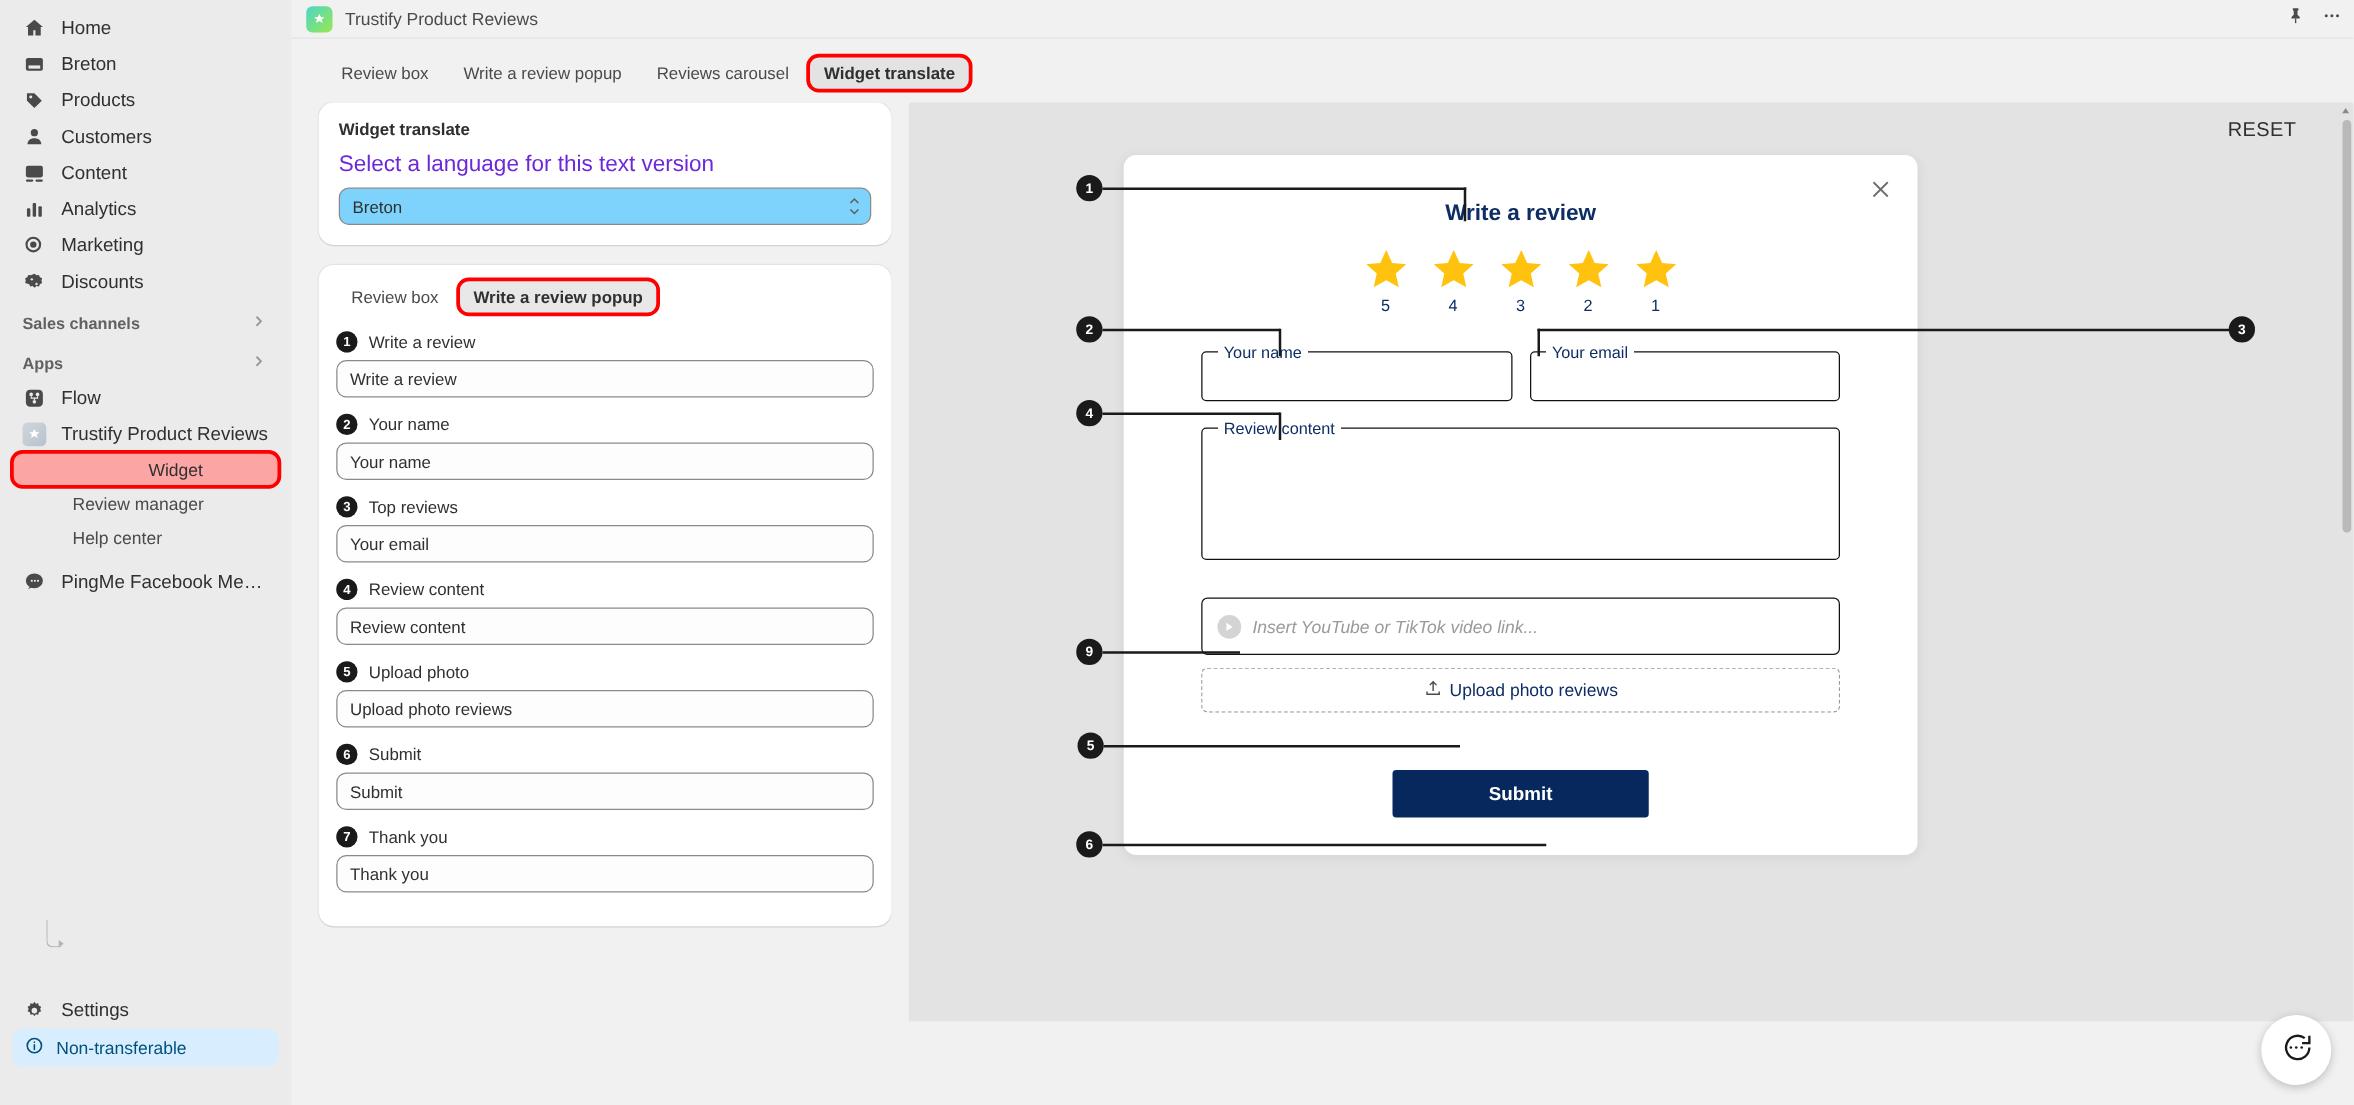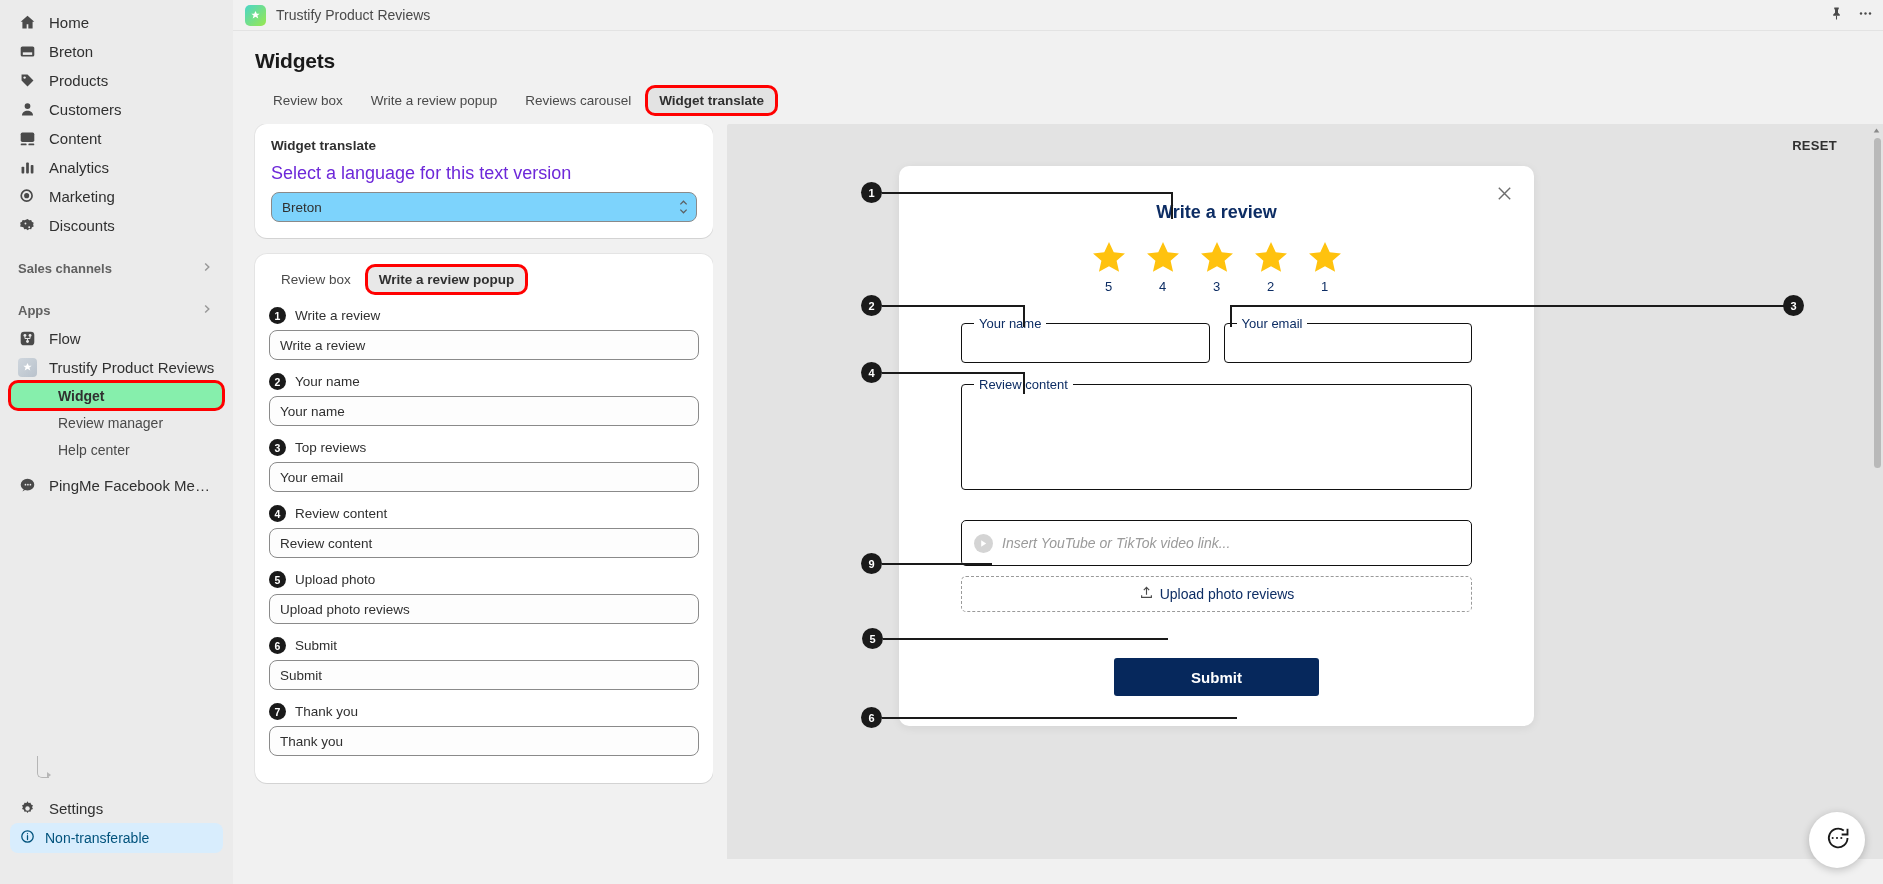--- a/index.html
+++ b/index.html
@@ -34,36 +34,37 @@
     display: inline-flex; align-items: center; justify-content: center;
     flex: 0 0 19px;
   }
   .nav-icon svg { display:block; }
   .nav-label { flex: 1 1 auto; overflow: hidden; text-overflow: ellipsis; }
   .chev { width: 14px; height: 14px; opacity: .6; }
   .section-head {
     display: flex; align-items: center; justify-content: space-between;
     font-size: 13px; font-weight: 700; color: #616161;
     padding: 0 8px; height: 28px;
-    margin-top: 14px;
+    margin-top: 4px;
     cursor: pointer;
   }
   .app-icon {
     width: 19px; height: 19px; border-radius: 4px;
     display: inline-flex; align-items: center; justify-content: center;
     font-size: 9px; color: #fff; flex: 0 0 19px;
   }
   .sub-item {
     font-size: 14px; color: #4a4a4a;
     height: 27px; display: flex; align-items: center;
     padding-left: 48px; border-radius: 8px; cursor: pointer;
   }
   .sub-item.active {
-    background: #86efac; color: #303030; font-weight: 700;
+    background: #fca5a5; color: #303030; font-weight: 400;
     box-shadow: inset 0 0 0 1px rgba(0,0,0,.04);
+    justify-content: center;
   }
   .redbox { outline: 3px solid #ff0000; outline-offset: -1px; }
   .sidebar-spacer { flex: 1 1 auto; }
   .bottom-nav { padding-bottom: 23px; }
   .banner {
     display:flex; align-items:center; gap:10px;
     background:#d8edfd; border-radius: 8px;
     height: 30px; padding: 0 10px;
     font-size: 14px; color:#00527c;
     margin-bottom: 8px;
@@ -160,21 +161,21 @@
   }
 
   
   .right-col {
     flex: 1 1 auto; margin-left: 14px; margin-right: 0;
     background:#e3e3e3; position: relative; overflow: hidden;
     border-top-left-radius: 2px;
   }
   .reset-btn {
     position:absolute; right: 46px; top: 14px;
-    font-size: 13px; font-weight: 700; color:#303030; letter-spacing:.3px;
+    font-size: 16px; font-weight: 400; color:#303030; letter-spacing:.3px;
     cursor:pointer;
   }
   .popup {
     position:absolute; left: 172px; top: 42px;
     width: 635px; height: 560px;
     background:#fff; border-radius: 10px;
     box-shadow: 0 2px 10px rgba(0,0,0,.07);
   }
   .popup-close { position:absolute; right: 20px; top: 18px; cursor:pointer; }
   .popup-title {
@@ -443,21 +444,20 @@
               <circle cx="4" cy="10" r="1.6"></circle>
               <circle cx="10" cy="10" r="1.6"></circle>
               <circle cx="16" cy="10" r="1.6"></circle>
             </svg>
         </span>
       </div>
     </div>
 
     <div class="page">
 
-      <div class="page-title">Widgets</div>
 
       <div class="tabs">
         <div class="tab">
           <span>Review box</span>
         </div>
         <div class="tab">
           <span>Write a review popup</span>
         </div>
         <div class="tab">
           <span>Reviews carousel</span>

